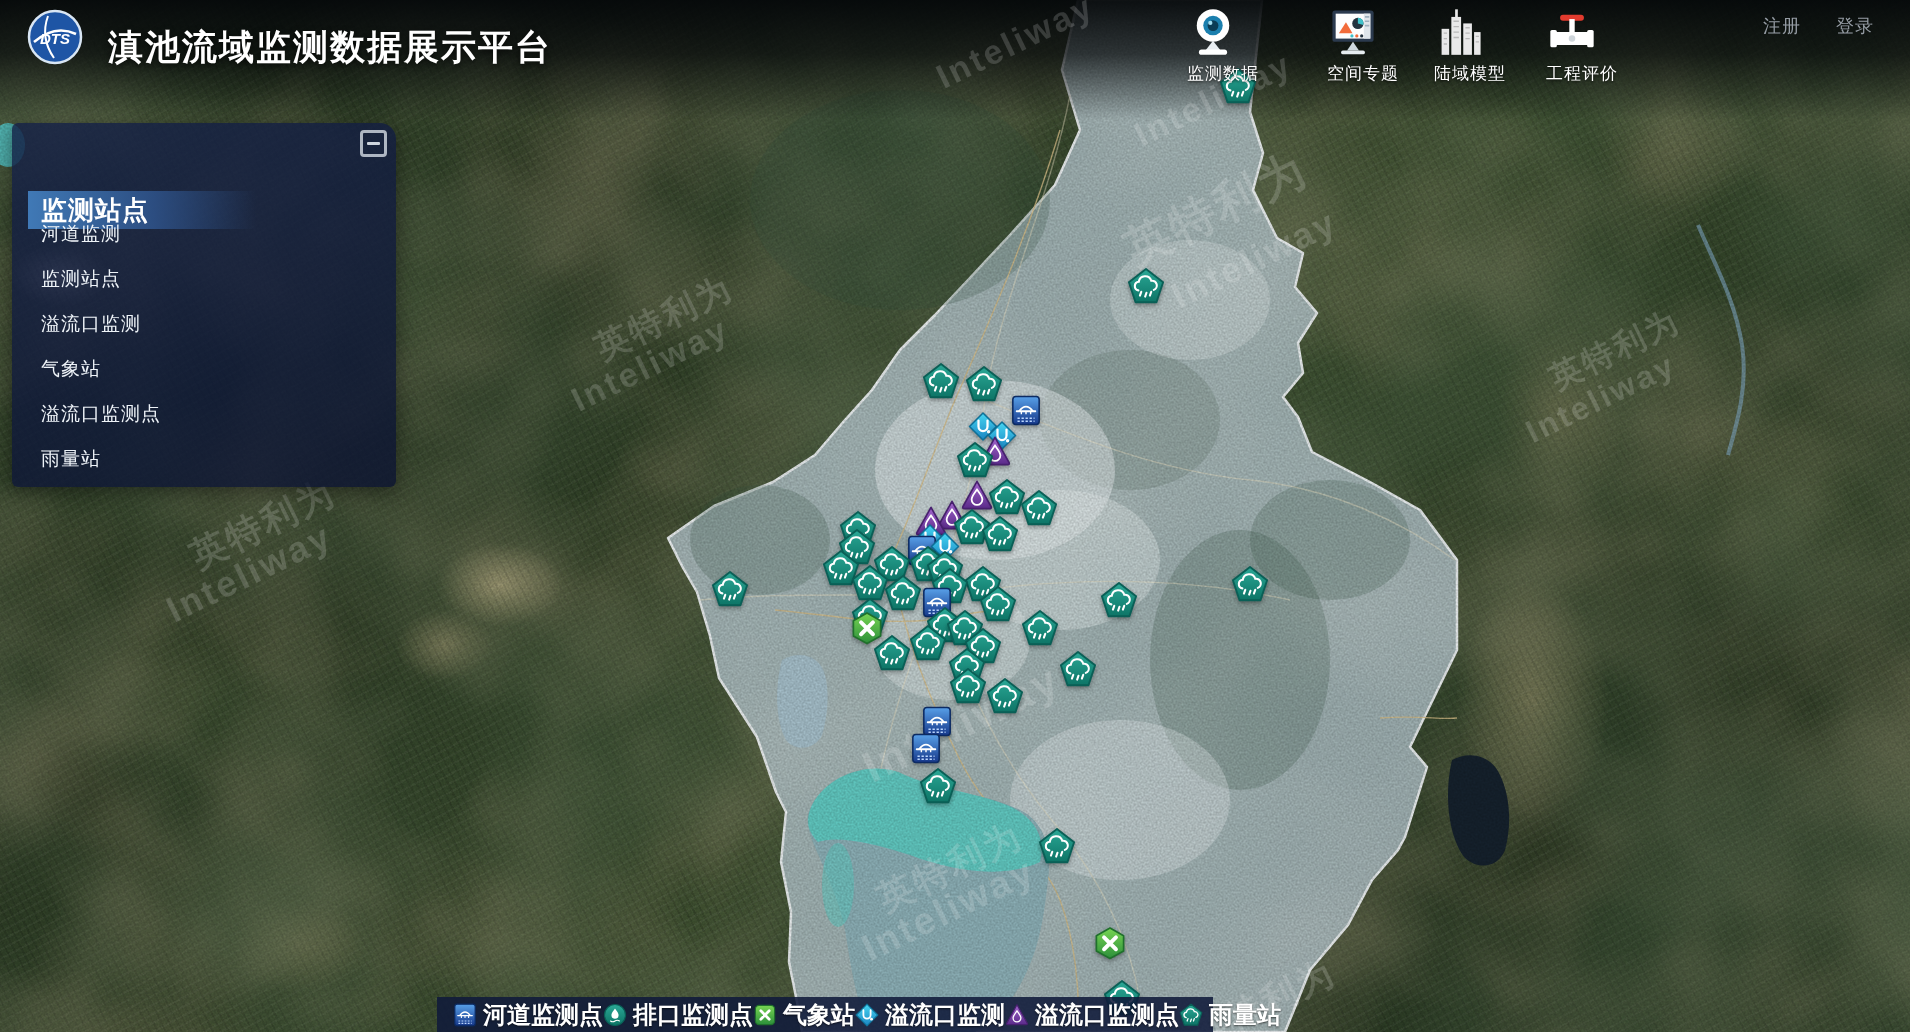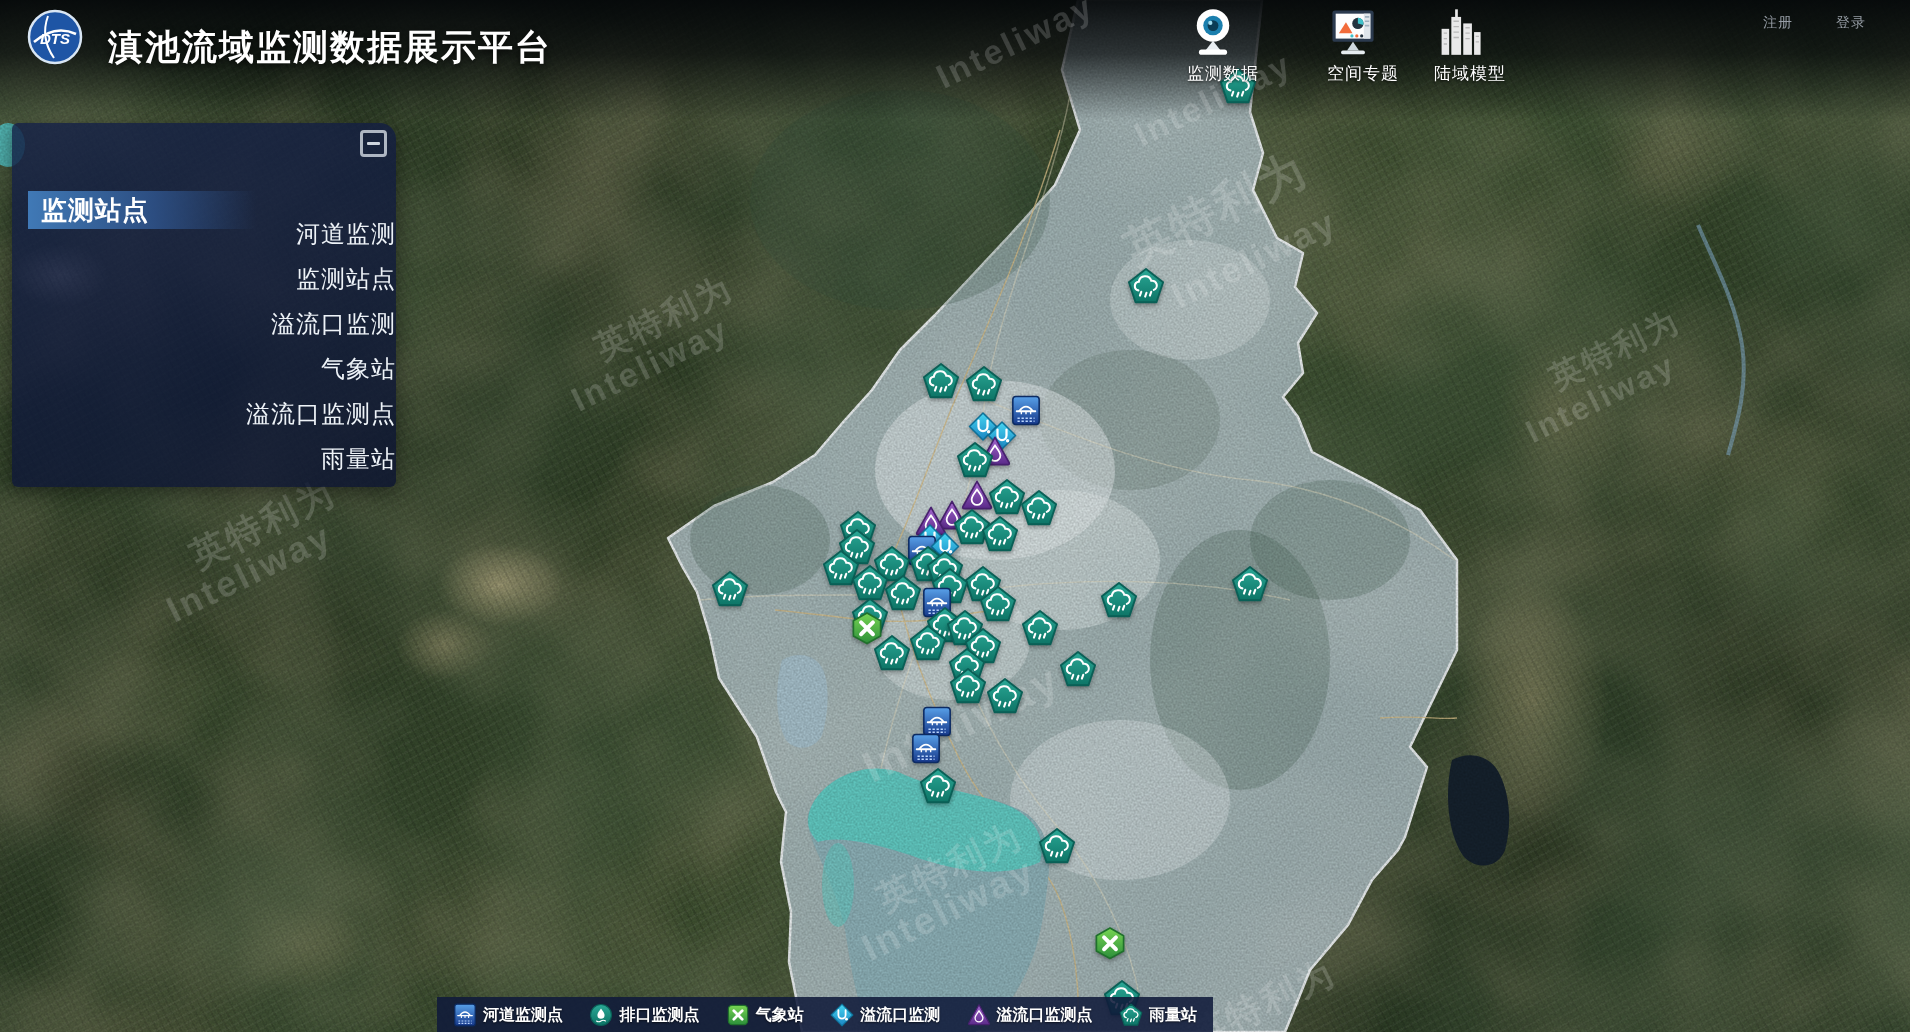--- a/index.html
+++ b/index.html
@@ -41,45 +41,45 @@
   .header-fade{position:absolute;left:0;top:0;right:0;height:120px;z-index:4;
       background:linear-gradient(180deg, rgba(4,7,9,.95) 0%, rgba(4,7,9,.72) 45%, rgba(4,7,9,0) 100%);}
   .logo{position:absolute;left:26px;top:8px;width:58px;height:58px;z-index:10;}
   .app-title{position:absolute;left:108px;top:24px;z-index:10;color:#fff;font-size:35px;
       font-weight:700;letter-spacing:2px;text-shadow:0 2px 6px rgba(0,0,0,.7);}
   .main-nav{position:absolute;left:0;top:0;width:100%;height:100px;z-index:10;}
   .nav-item{position:absolute;top:5px;width:100px;text-align:left;cursor:pointer;}
   .nav-icon{width:52px;height:52px;display:inline-block;}
   .nav-label{color:#fff;font-size:17px;margin-top:1px;text-shadow:0 1px 3px rgba(0,0,0,.8);
       letter-spacing:1px;white-space:nowrap;}
-  .auth-link{position:absolute;top:14px;z-index:10;color:#969da5;font-size:14px;
+  .auth-link{position:absolute;top:14px;z-index:10;color:#969da5;font-size:18px;
       letter-spacing:1px;cursor:pointer;}
 
   
   .sidebar{position:absolute;left:12px;top:123px;width:384px;height:364px;z-index:12;
       background:linear-gradient(160deg, rgba(20,32,70,.82), rgba(10,18,48,.8));
       border-radius:6px 16px 6px 6px;box-shadow:0 4px 20px rgba(0,0,0,.45);}
   .sidebar-min{position:absolute;right:9px;top:7px;width:27px;height:27px;box-sizing:border-box;
       border:3px solid rgba(233,240,247,.72);border-radius:4px;cursor:pointer;
       display:flex;align-items:center;justify-content:center;}
   .sidebar-min i{display:block;width:13px;height:3.5px;background:rgba(238,244,250,.85);border-radius:1px;}
   .sidebar-title{position:absolute;left:16px;top:32px;width:228px;height:38px;line-height:38px;
       padding-left:13px;box-sizing:border-box;color:#fff;font-size:26px;font-weight:bold;letter-spacing:1px;
       background:linear-gradient(90deg,#4079b6 0%, rgba(47,84,140,.85) 55%, rgba(40,70,120,0) 100%);margin-top:36px;}
   .sidebar-list{position:absolute;left:0;top:88px;width:100%;margin:0;padding:0;list-style:none;}
-  .sidebar-list li{height:45px;line-height:45px;padding-left:29px;color:#eef3f8;font-size:24px;
-      letter-spacing:1px;cursor:pointer;text-align:right;}
+  .sidebar-list li{height:45px;line-height:45px;padding-left:29px;color:#eef3f8;font-size:19px;
+      letter-spacing:1px;cursor:pointer;}
 
   
   .legend{position:absolute;left:437px;top:997px;width:776px;height:42px;z-index:12;
       display:flex;align-items:center;justify-content:space-between;box-sizing:border-box;
       padding:0 16px 6px 16px;}
   .legend-item{display:flex;align-items:center;}
   .legend-item svg{width:24px;height:24px;margin-right:6px;flex:none;}
-  .legend-item .lg-label{color:#fff;font-size:16px;font-weight:bold;white-space:nowrap;
+  .legend-item .lg-label{color:#fff;font-size:24px;font-weight:bold;white-space:nowrap;
       text-shadow:0 1px 2px rgba(0,0,0,.6);}
 </style>
 </head>
 <body>
 
 <div class="stage">
 
   <div class="terrain"></div>
 
   <svg class="map-svg" width="1910" height="1032" viewBox="0 0 1910 1032">
@@ -463,20 +463,24 @@
         </svg>
                  <div class="nav-label">监测数据</div></div>
       <div class="nav-item" style="left: 1327px;"><svg class="nav-icon">
           <use href="#sym-monitor-icon"></use>
         </svg>
                  <div class="nav-label">空间专题</div></div>
       <div class="nav-item" style="left: 1434px;"><svg class="nav-icon">
           <use href="#sym-buildings-icon"></use>
         </svg>
                  <div class="nav-label">陆域模型</div></div>
+      <div class="nav-item" style="left: 1546px;"><svg class="nav-icon">
+          <use href="#sym-valve-icon"></use>
+        </svg>
+                 <div class="nav-label">工程评价</div></div>
     </div>
   <div class="auth-link" style="left:1763px;">注册</div>
   <div class="auth-link" style="left:1836px;">登录</div>
 
   <div class="sidebar">
     <div class="sidebar-min">
         <i></i>
       </div>
     <div class="sidebar-title">监测站点</div>
     <ul class="sidebar-list" id="sidebar-list">

